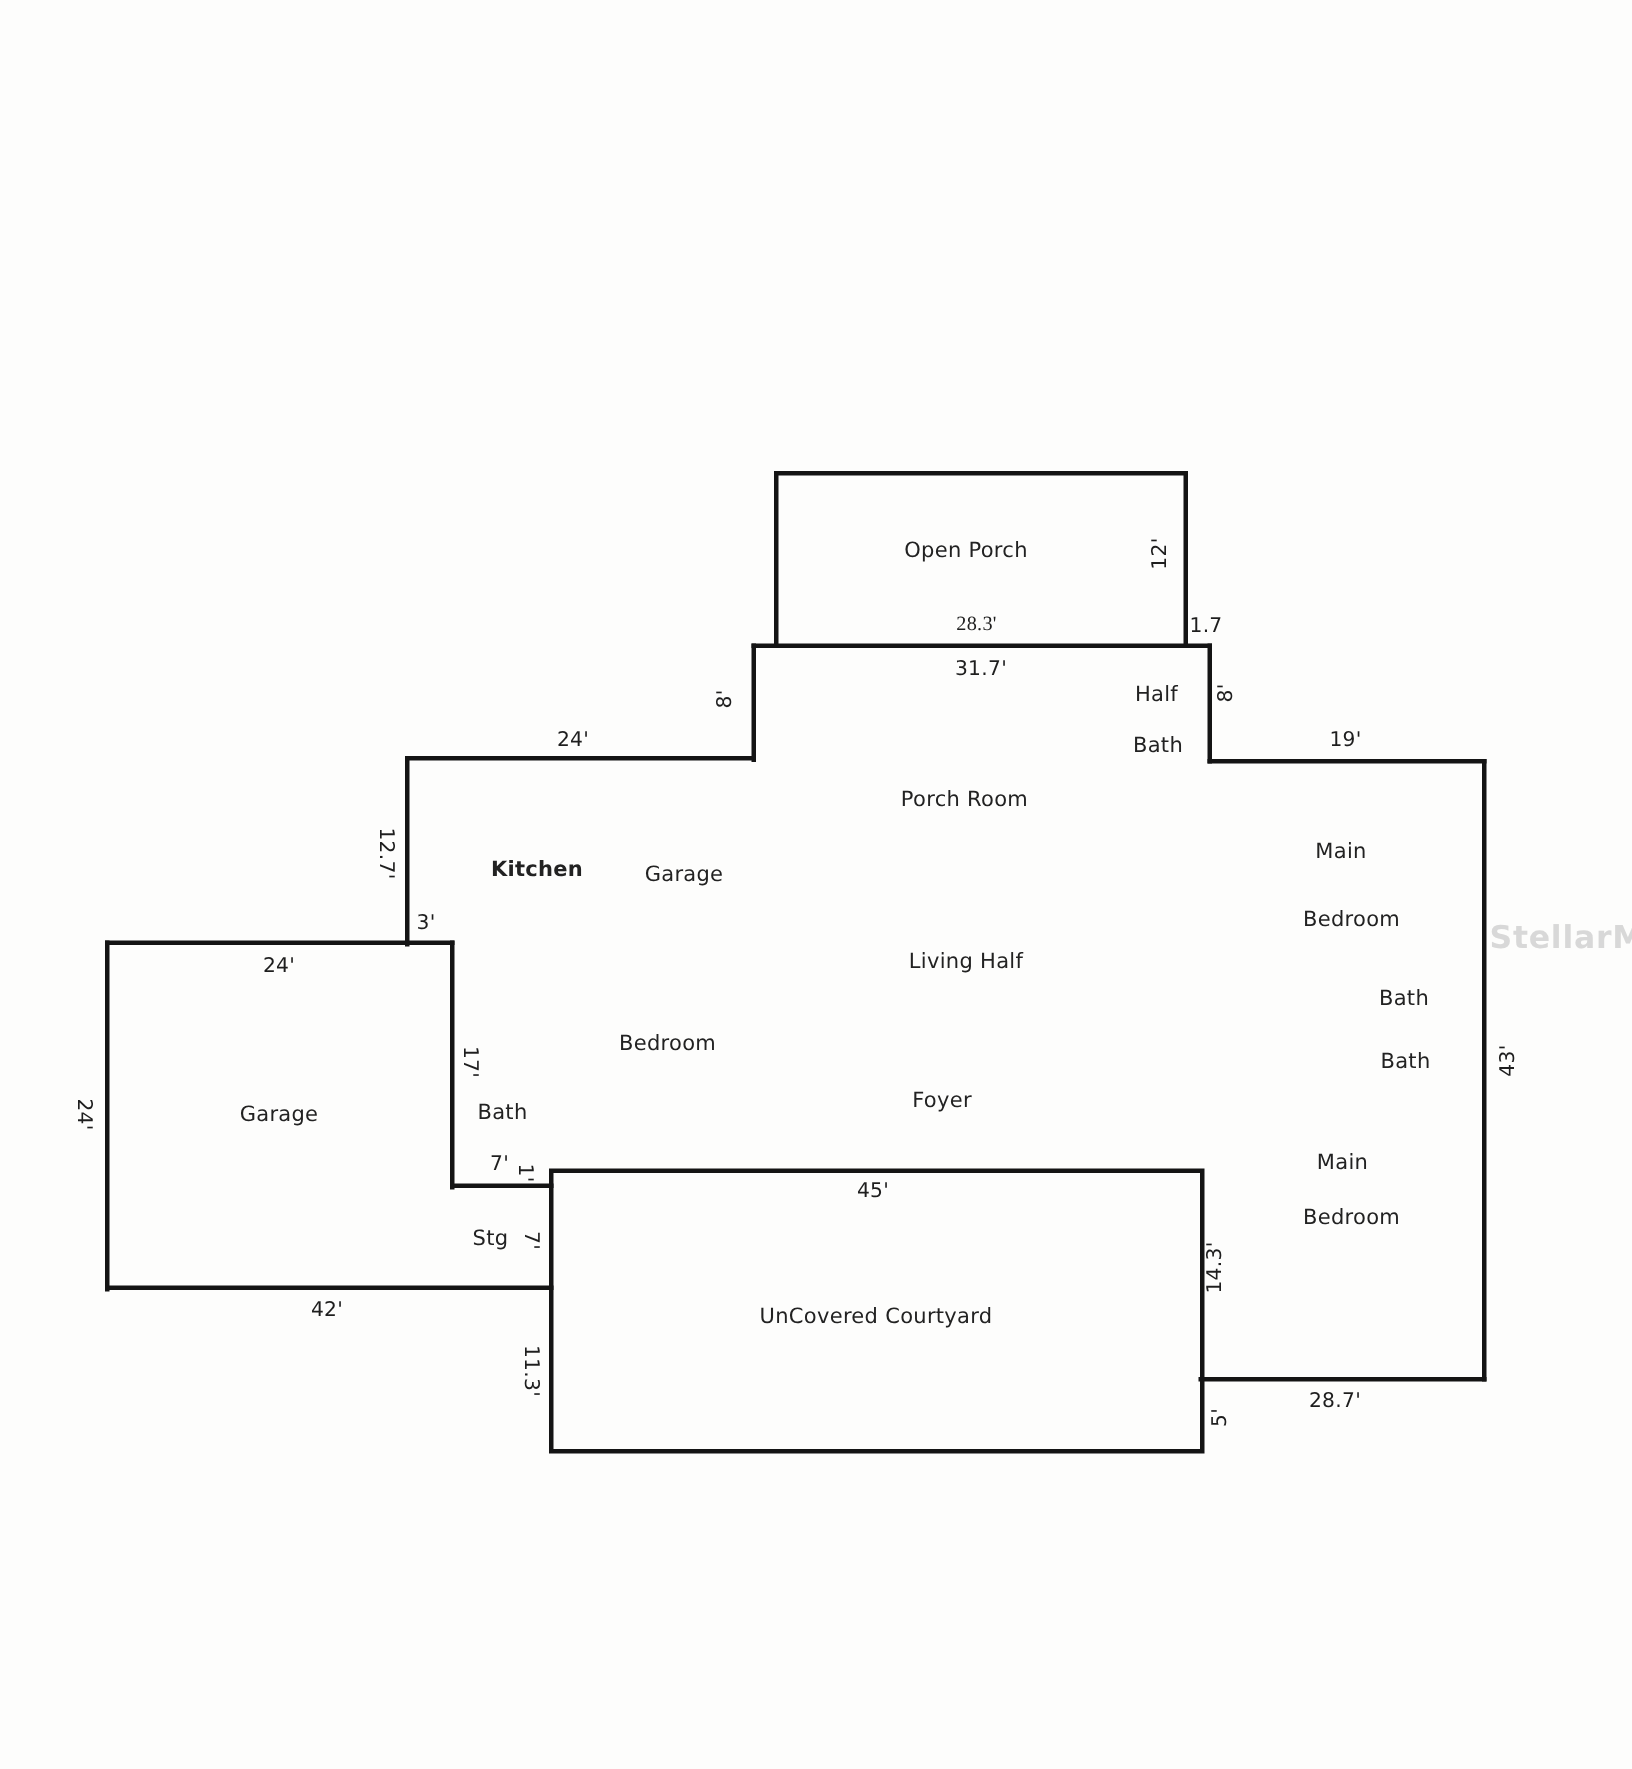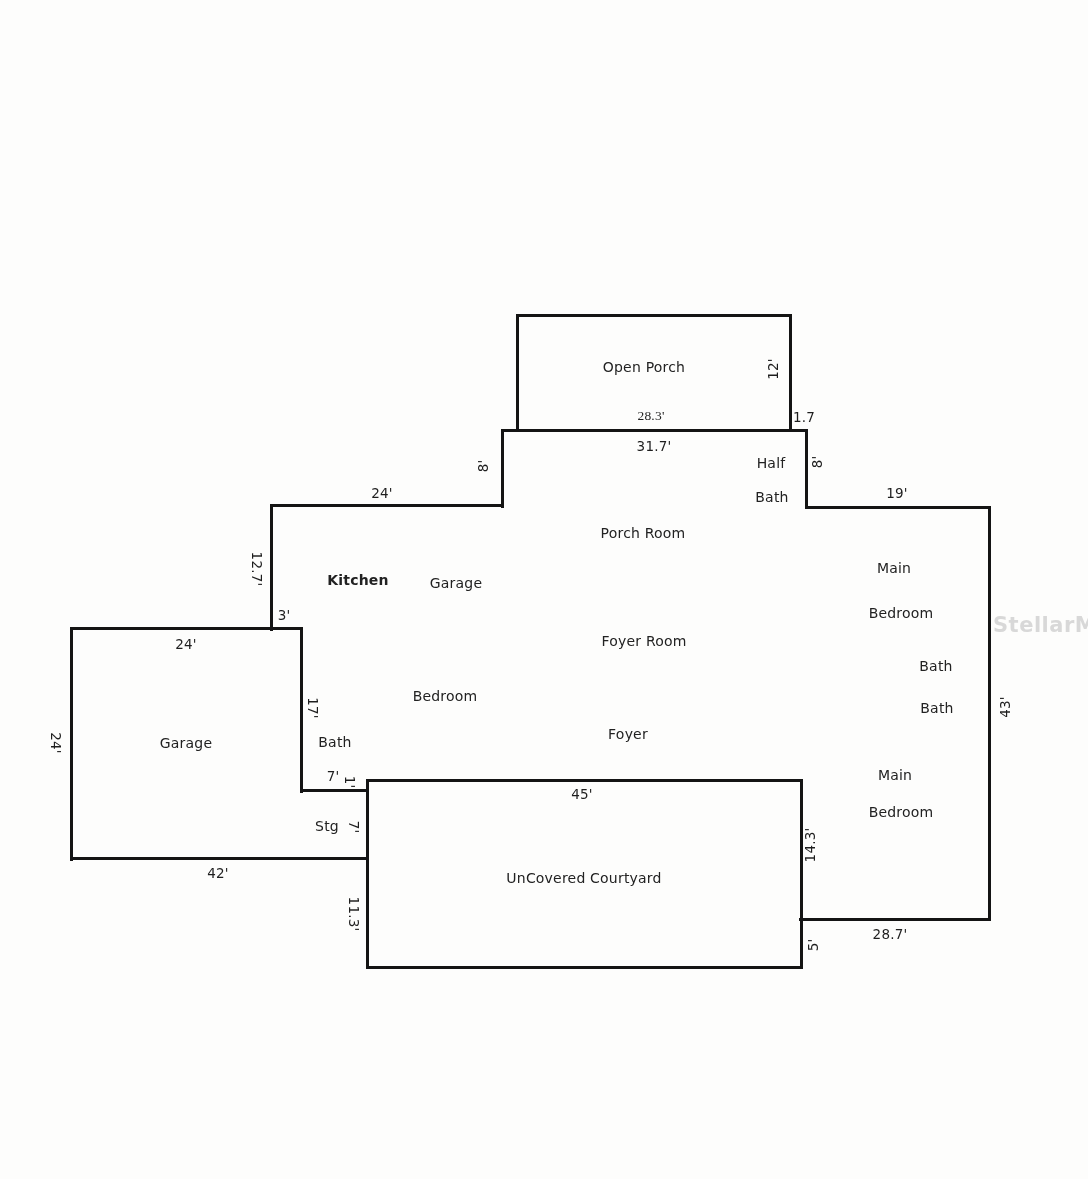--- a/index.html
+++ b/index.html
@@ -64,21 +64,21 @@
   <div class="rect" style="left:366px; top:744px; width:431px; height:184px;"></div>
 
   <div class="lbl" style="left:644px; top:332px;">Open Porch</div>
   <div class="lbl" style="left:771px; top:428px;">Half</div>
   <div class="lbl" style="left:772px; top:462px;">Bath</div>
   <div class="lbl" style="left:643px; top:498px;">Porch Room</div>
   <div class="lbl" style="left:358px; top:545px;font-weight:bold;">Kitchen</div>
   <div class="lbl" style="left:456px; top:548px;">Garage</div>
   <div class="lbl" style="left:894px; top:533px;">Main</div>
   <div class="lbl" style="left:901px; top:578px;">Bedroom</div>
-  <div class="lbl" style="left:644px; top:606px;">Foyer Room</div>
+  <div class="lbl" style="left:644px; top:606px;">Living Half</div>
   <div class="lbl" style="left:936px; top:631px;">Bath</div>
   <div class="lbl" style="left:937px; top:673px;">Bath</div>
   <div class="lbl" style="left:445px; top:661px;">Bedroom</div>
   <div class="lbl" style="left:186px; top:708px;">Garage</div>
   <div class="lbl" style="left:335px; top:707px;">Bath</div>
   <div class="lbl" style="left:628px; top:699px;">Foyer</div>
   <div class="lbl" style="left:895px; top:740px;">Main</div>
   <div class="lbl" style="left:901px; top:777px;">Bedroom</div>
   <div class="lbl" style="left:327px; top:791px;">Stg</div>
   <div class="lbl" style="left:584px; top:843px;">UnCovered Courtyard</div>

